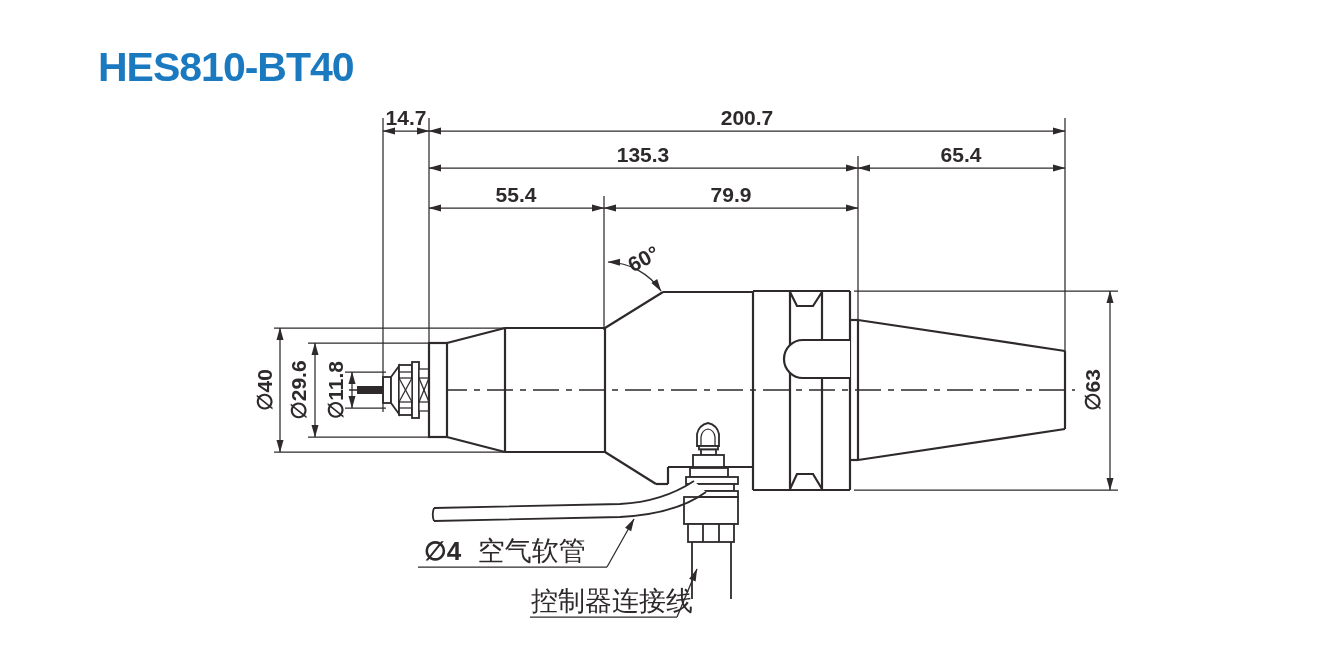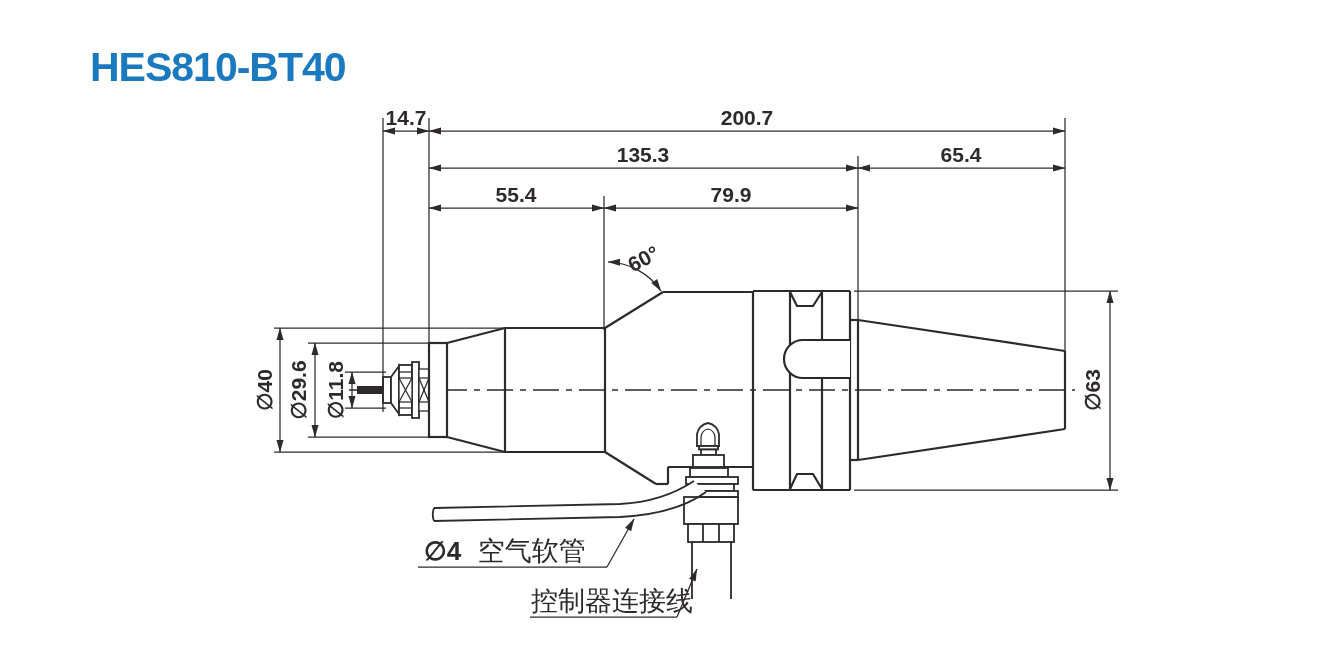--- a/index.html
+++ b/index.html
@@ -1,18 +1,18 @@
 <!DOCTYPE html>
 <html><head>
 <meta charset="utf-8">
 <style>
   html,body{margin:0;padding:0;background:#ffffff;}
   #stage{position:relative;width:1320px;height:660px;background:#ffffff;overflow:hidden;
          font-family:"Liberation Sans", sans-serif;}
-  #title{position:absolute;left:90px;top:44px;font-size:41px;font-weight:700;
+  #title{position:absolute;left:98px;top:44px;font-size:41px;font-weight:700;
          letter-spacing:-1px;color:#1b79c0;white-space:nowrap;}
   svg{position:absolute;left:0;top:0;}
   .thick{stroke:#2e2a2b;stroke-width:2.2;fill:none;stroke-linejoin:miter;}
   .med{stroke:#2e2a2b;stroke-width:1.8;fill:none;}
   .thin{stroke:#2e2a2b;stroke-width:1.25;fill:none;}
   .hatch{stroke:#2e2a2b;stroke-width:0.9;}
   .dimtxt{font-family:"Liberation Sans", sans-serif;font-size:21px;font-weight:700;fill:#2e2a2b;}
   .cjk{font-family:"Liberation Sans", sans-serif;font-size:27px;font-weight:400;fill:#2e2a2b;}
   .cjkbold{font-weight:700;font-size:26px;}
   .whitefill{fill:#ffffff;}

